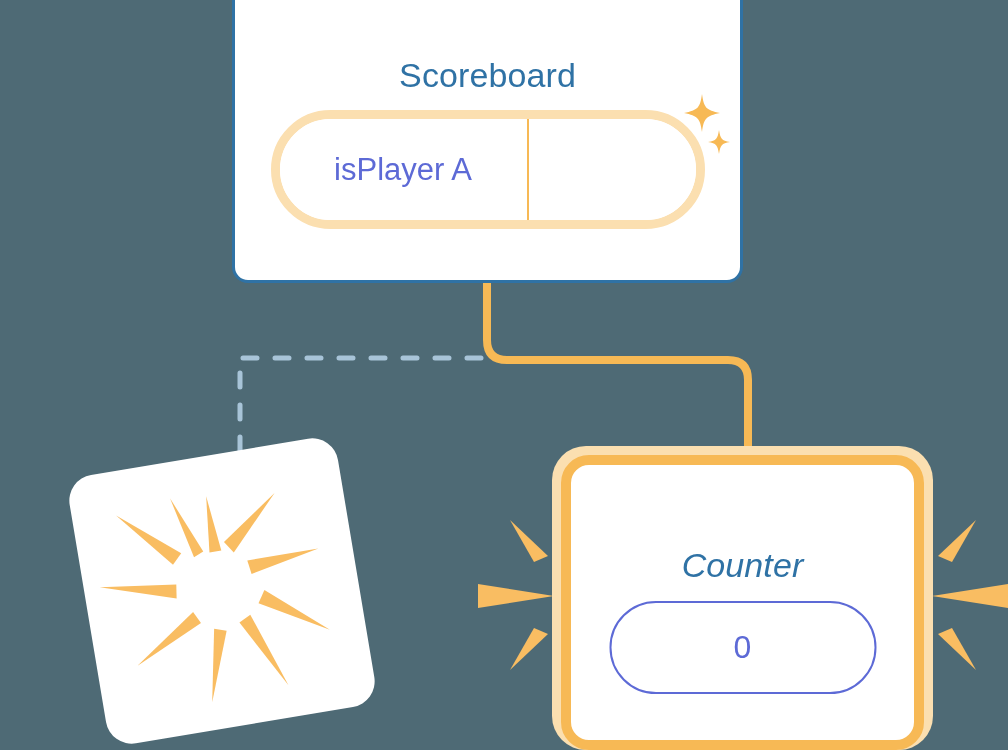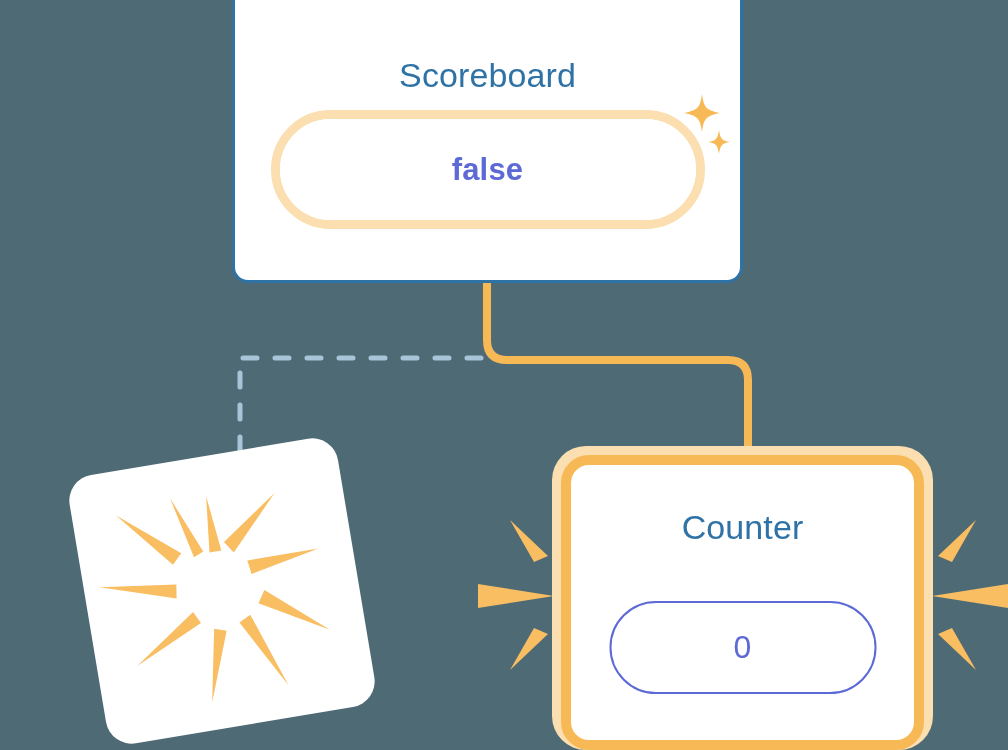--- a/index.html
+++ b/index.html
@@ -159,21 +159,22 @@
   .card-counter {
     left: 561px;
     top: 455px;
     width: 363px;
     height: 295px;
     border: 10px solid #f7b955;
     border-radius: 28px;
     z-index: 6;
   }
   .counter-title {
-    margin-top: 45px;
+    margin-top: 83px;
+    font-style: italic;
   }
   .pill-cool {
     position: absolute;
     left: 50%;
     transform: translateX(-50%);
     top: 136px;
     display: flex;
     align-items: stretch;
     width: 267px;
     height: 93px;
@@ -239,21 +240,21 @@
       <polygon points="44,44 102,92 92,102"></polygon>
       <polygon points="100,36 124,94 114,98"></polygon>
     </g>
   </svg>
 
   <div class="card card-scoreboard">
     <div class="card-title scoreboard-title">Scoreboard</div>
 
     <div class="pill-wrap">
       <div class="pill-hot">
-        <div class="pill-cell pill-val">false</div>
+        <div class="pill-cell pill-key">isPlayer A</div>
       </div>
     </div>
   </div>
 
   <svg class="sparkles" viewBox="0 0 62 72" width="62" height="72">
     <path d="M 26 2 C 28 16 30 18 44 21 C 30 24 28 26 26 40 C 24 26 22 24 8 21 C 22 18 24 16 26 2 Z" fill="#f7b955"></path>
     <path d="M 43 38 C 44.5 47 45.5 48.5 54 50 C 45.5 51.5 44.5 53 43 62 C 41.5 53 40.5 51.5 32 50 C 40.5 48.5 41.5 47 43 38 Z" fill="#f7b955"></path>
   </svg>
 
   <svg class="burst-side burst-left" viewBox="0 0 86 190" width="86" height="190">

